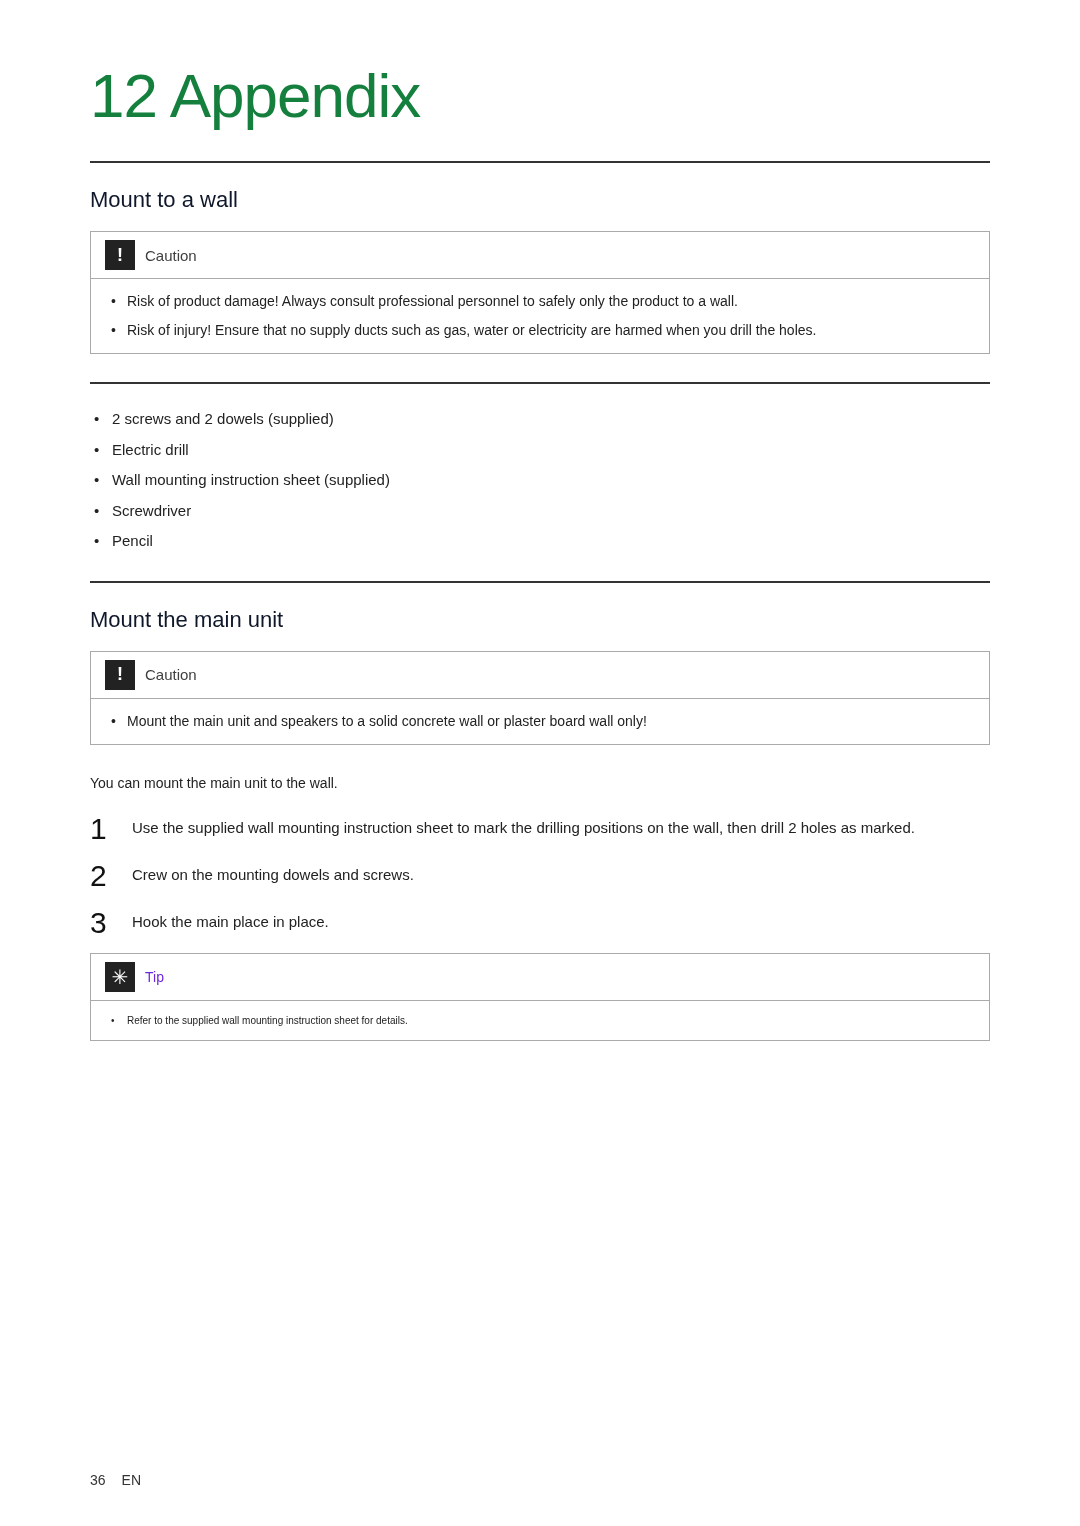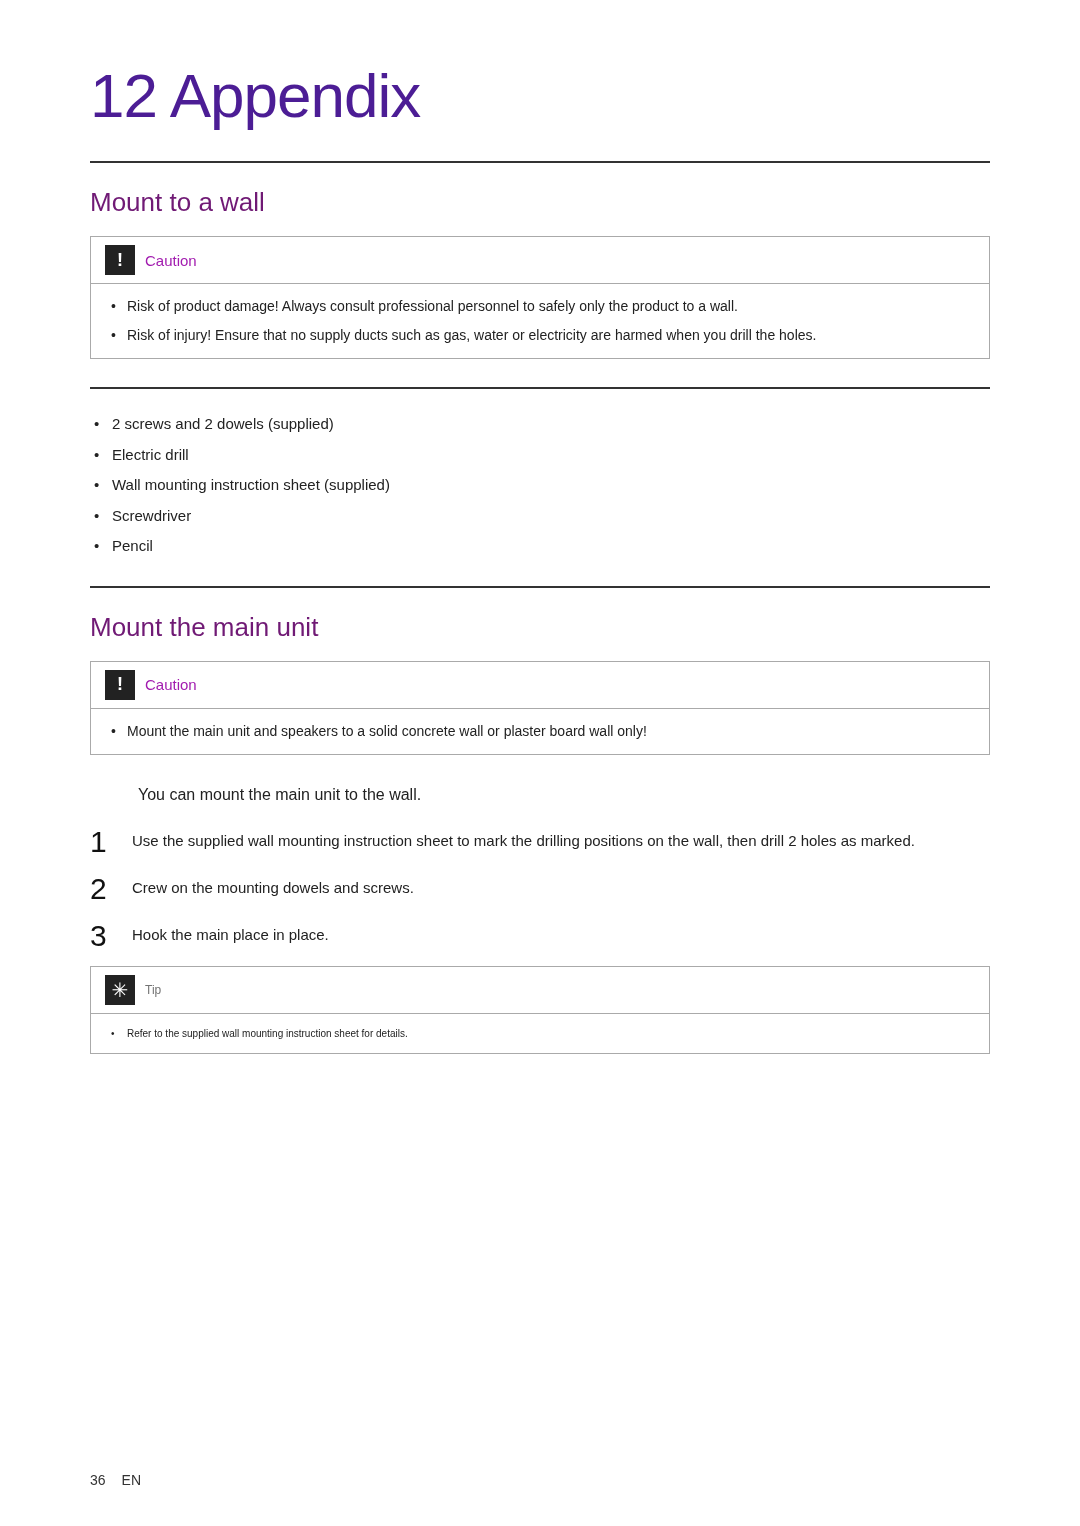--- a/index.html
+++ b/index.html
@@ -16,34 +16,34 @@
       width: 1080px;
       min-height: 1526px;
       padding: 60px 90px 60px 90px;
     }
 
     .page-title {
       font-size: 62px;
       font-weight: 300;
       letter-spacing: -1px;
       margin-bottom: 30px;
-      color: #4c1d95;
+      color: #15803d;
     }
 
     .divider {
       border: none;
       border-top: 2px solid #333;
       margin-bottom: 24px;
     }
 
     .section-title {
-      font-size: 26px;
+      font-size: 22px;
       font-weight: 400;
       margin-bottom: 18px;
-      color: #701a75;
+      color: #0f172a;
     }
 
     .caution-box {
       border: 1px solid #aaa;
       margin-bottom: 28px;
       padding: 0;
     }
 
     .caution-header {
       display: flex;
@@ -62,21 +62,21 @@
       font-size: 18px;
       display: flex;
       align-items: center;
       justify-content: center;
       flex-shrink: 0;
     }
 
     .caution-label {
       font-size: 15px;
       font-weight: 400;
-      color: #a21caf;
+      color: #404040;
     }
 
     .caution-body {
       padding: 12px 18px;
     }
 
     .caution-body ul {
       list-style: none;
       padding: 0;
     }
@@ -118,23 +118,23 @@
       background: #222;
       color: #fff;
       font-size: 16px;
       display: flex;
       align-items: center;
       justify-content: center;
       flex-shrink: 0;
     }
 
     .tip-label {
-      font-size: 12px;
+      font-size: 14px;
       font-weight: 400;
-      color: #737373;
+      color: #6d28d9;
     }
 
     .tip-body {
       padding: 12px 18px;
     }
 
     .tip-body ul {
       list-style: none;
       padding: 0;
     }
@@ -170,24 +170,23 @@
       content: "•";
       position: absolute;
       left: 4px;
     }
 
     .section-block {
       margin-bottom: 16px;
     }
 
     .intro-text {
-      font-size: 16px;
+      font-size: 14px;
       margin-bottom: 18px;
       line-height: 1.5;
-      margin-left: 48px;
     }
 
     .steps-list {
       list-style: none;
       padding: 0;
       margin-bottom: 14px;
     }
 
     .step-item {
       display: flex;

